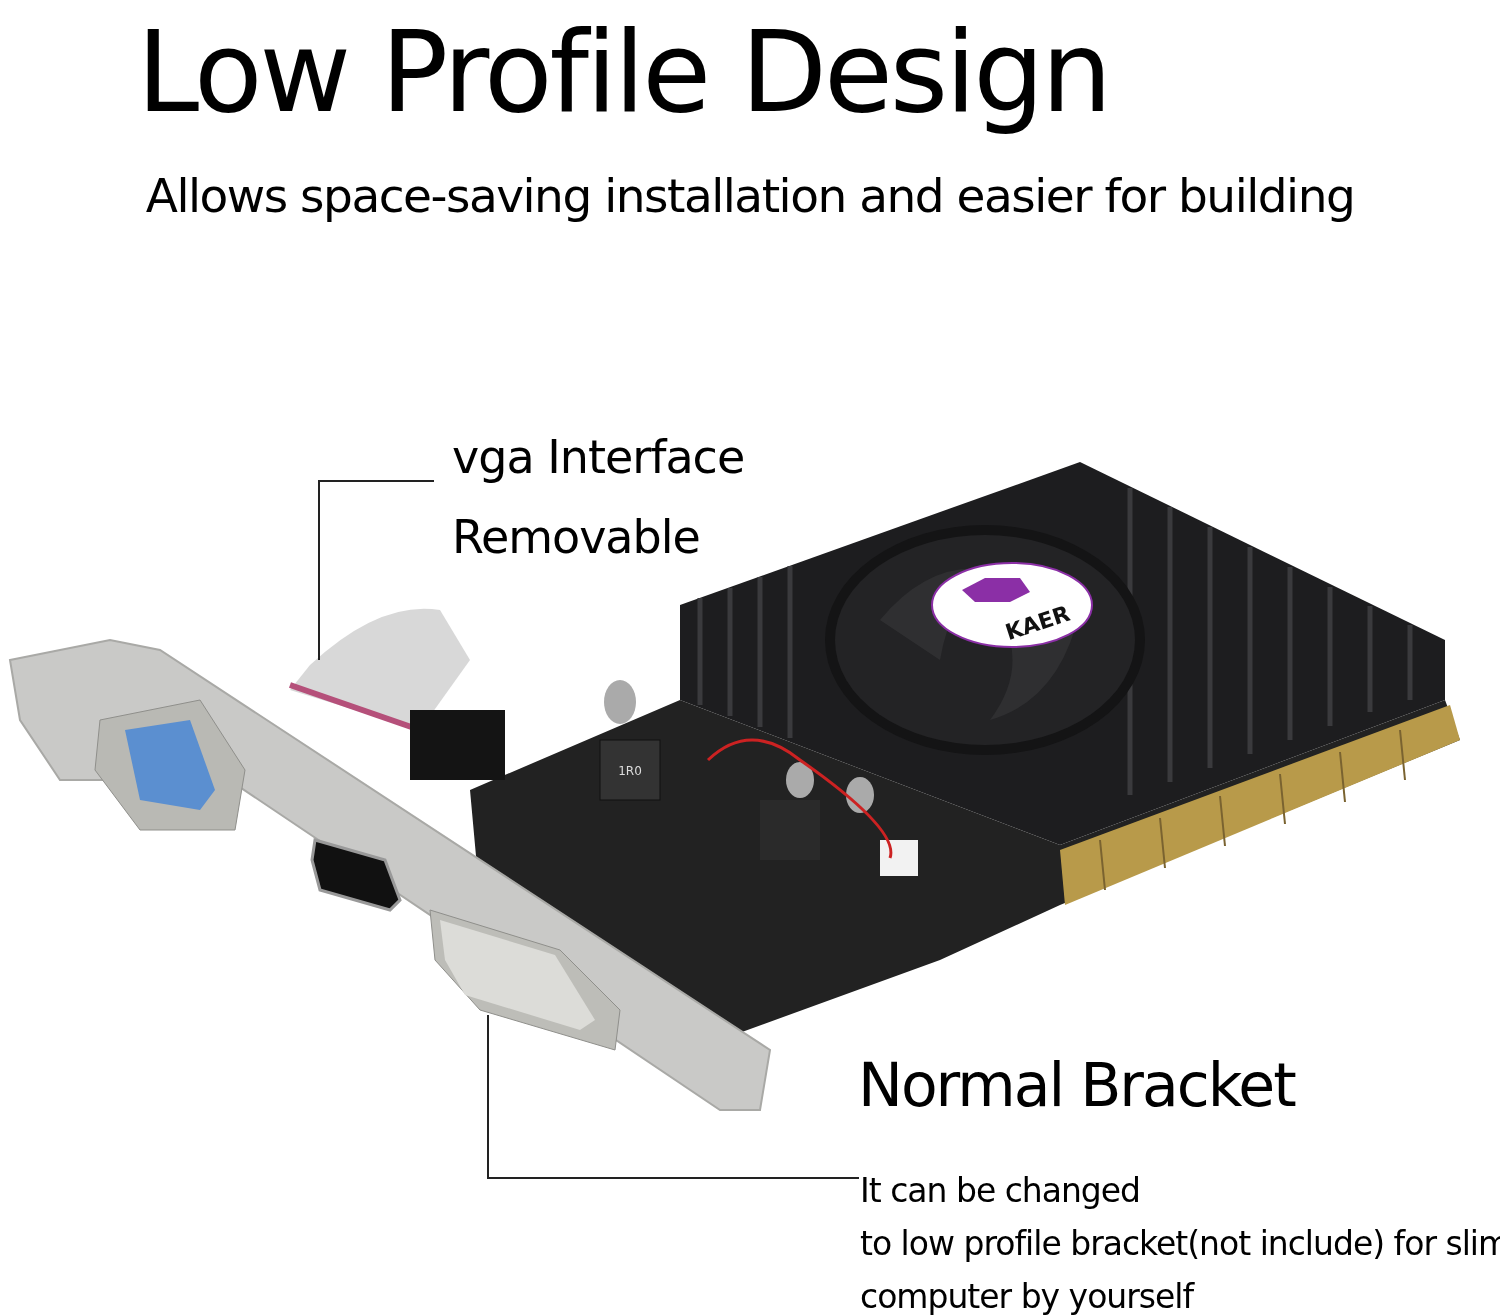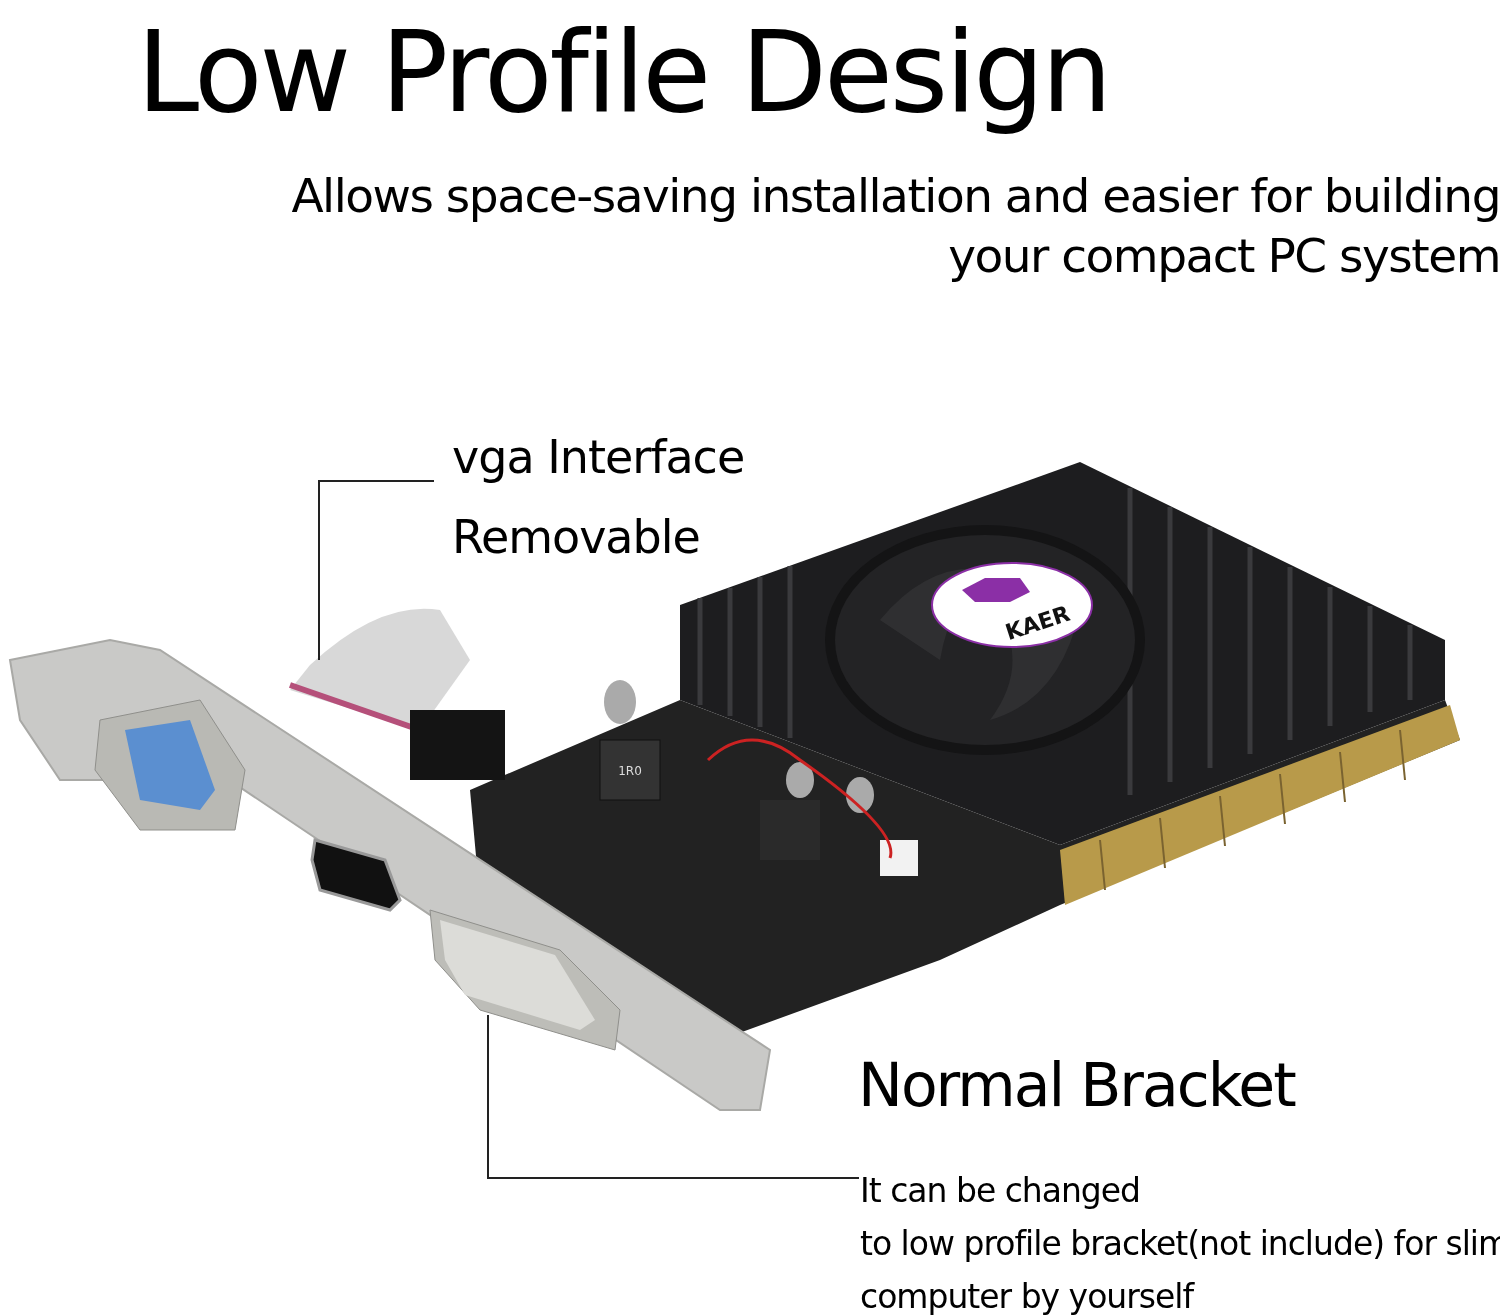--- a/index.html
+++ b/index.html
@@ -1,35 +1,34 @@
 <!DOCTYPE html>
 <html><head>
 <meta charset="utf-8">
 <style>
   html, body { margin:0; padding:0; background:#ffffff; }
   body { width:1500px; height:1315px; position:relative; overflow:hidden; font-family:"DejaVu Sans", sans-serif; color:#000; }
   .title { position:absolute; left:0; width:1246px; top:2px; text-align:center; font-size:112px; line-height:140px; letter-spacing:-3px; font-weight:normal; }
   .subtitle { position:absolute; left:0; width:1500px; top:166px; text-align:center; font-size:47px; line-height:60px; letter-spacing:-1.5px; }
-  .subtitle div { white-space:nowrap;text-align:right; }
+  .subtitle div { white-space:nowrap; }
   .label-removable { position:absolute; left:452px; top:417px; font-size:46px; line-height:80px; letter-spacing:-1px; }
   .label-removable div { white-space:nowrap; }
   .line { position:absolute; background:#222; }
   .label-normal { position:absolute; left:858px; top:1048px; font-size:60px; line-height:74px; letter-spacing:-2px; white-space:nowrap; }
   .normal-desc { position:absolute; left:860px; top:1164px; font-size:33px; line-height:53px; letter-spacing:-1px; }
   .normal-desc div { white-space:nowrap; }
   .product { position:absolute; left:0; top:440px; width:1500px; height:700px; }
 </style>
 </head>
 <body>
 
 <div class="title">Low Profile Design</div>
 
 <div class="subtitle">
   <div>Allows space-saving installation and easier for building</div>
-  <div>your compact PC system</div>
 </div>
 
 <svg class="product" viewBox="0 440 1500 700" xmlns="http://www.w3.org/2000/svg">
 
   <g>
     <polygon points="680,605 1080,462 1445,640 1445,700 1060,845 680,700" fill="#1d1d1f"></polygon>
     <g stroke="#3a3a3d" stroke-width="5">
       <line x1="700" y1="598" x2="700" y2="705"></line>
       <line x1="730" y1="588" x2="730" y2="716"></line>
       <line x1="760" y1="577" x2="760" y2="727"></line>

